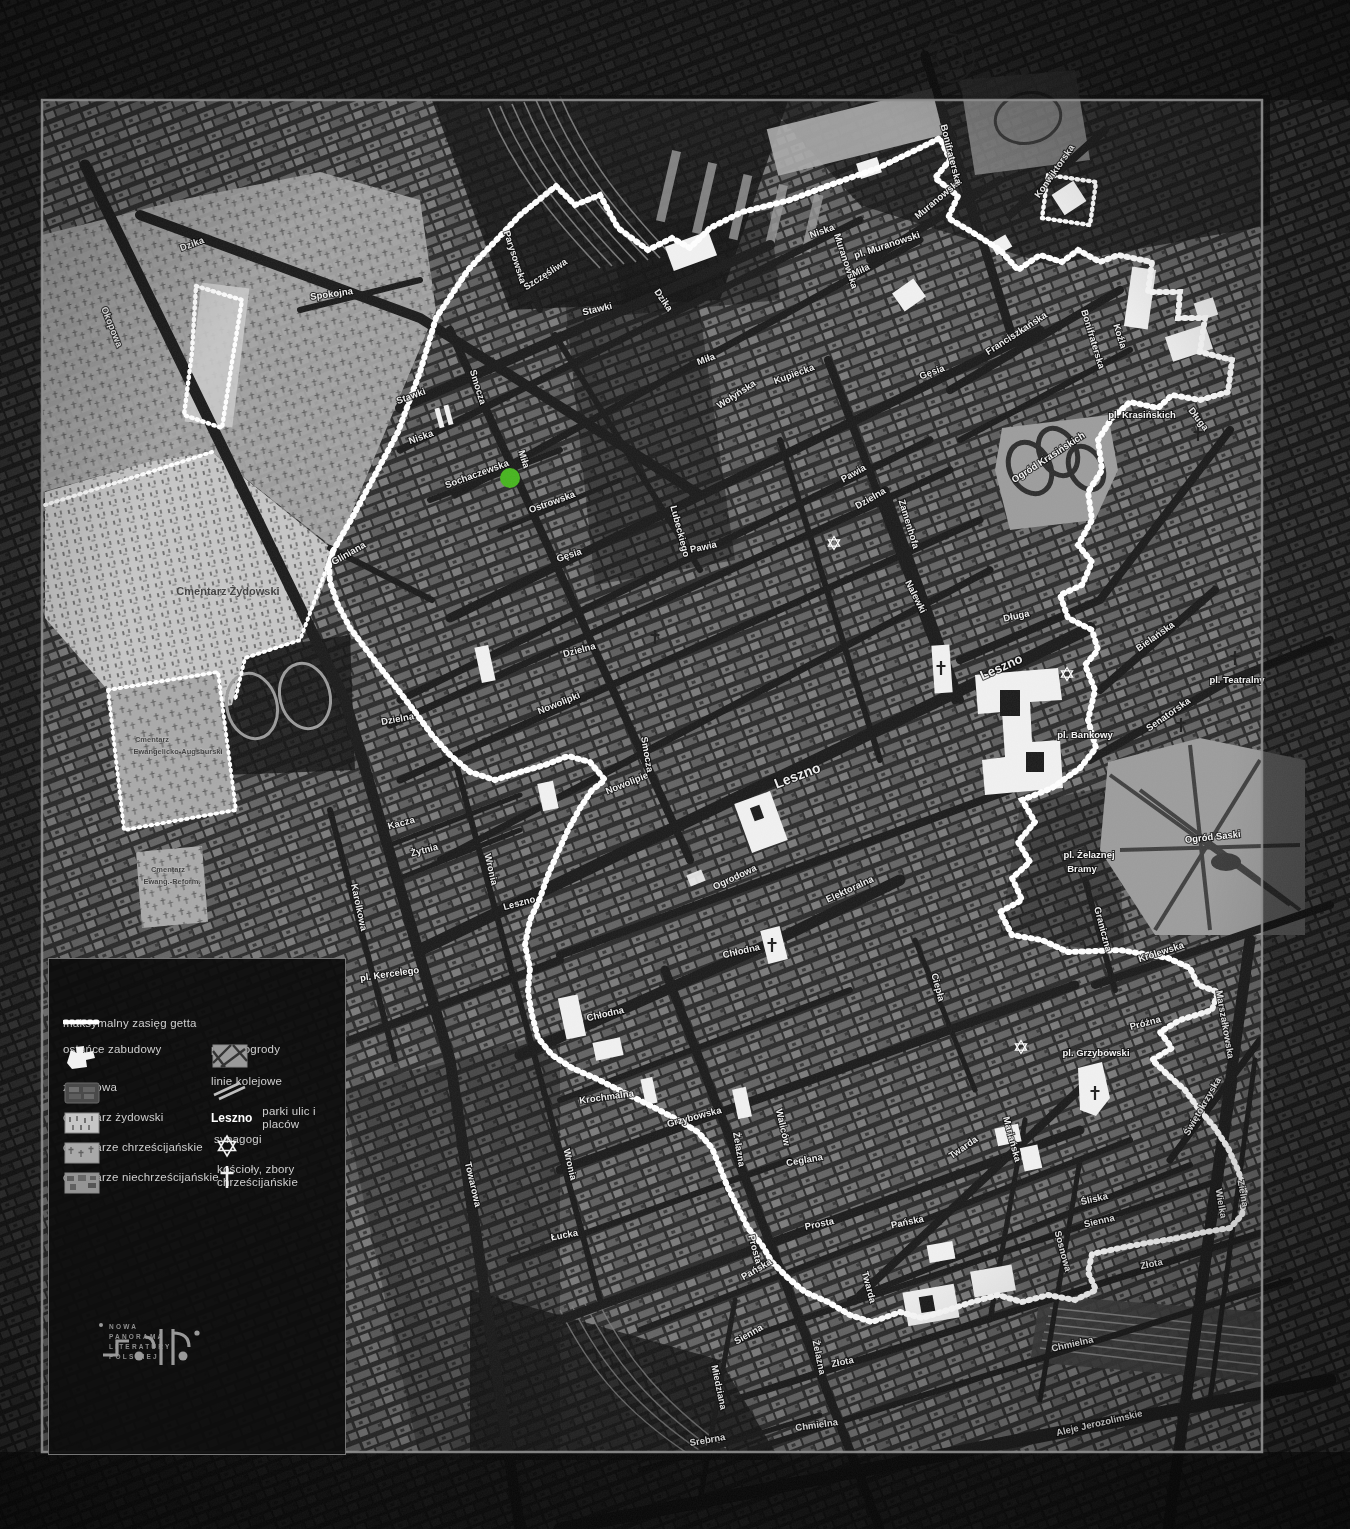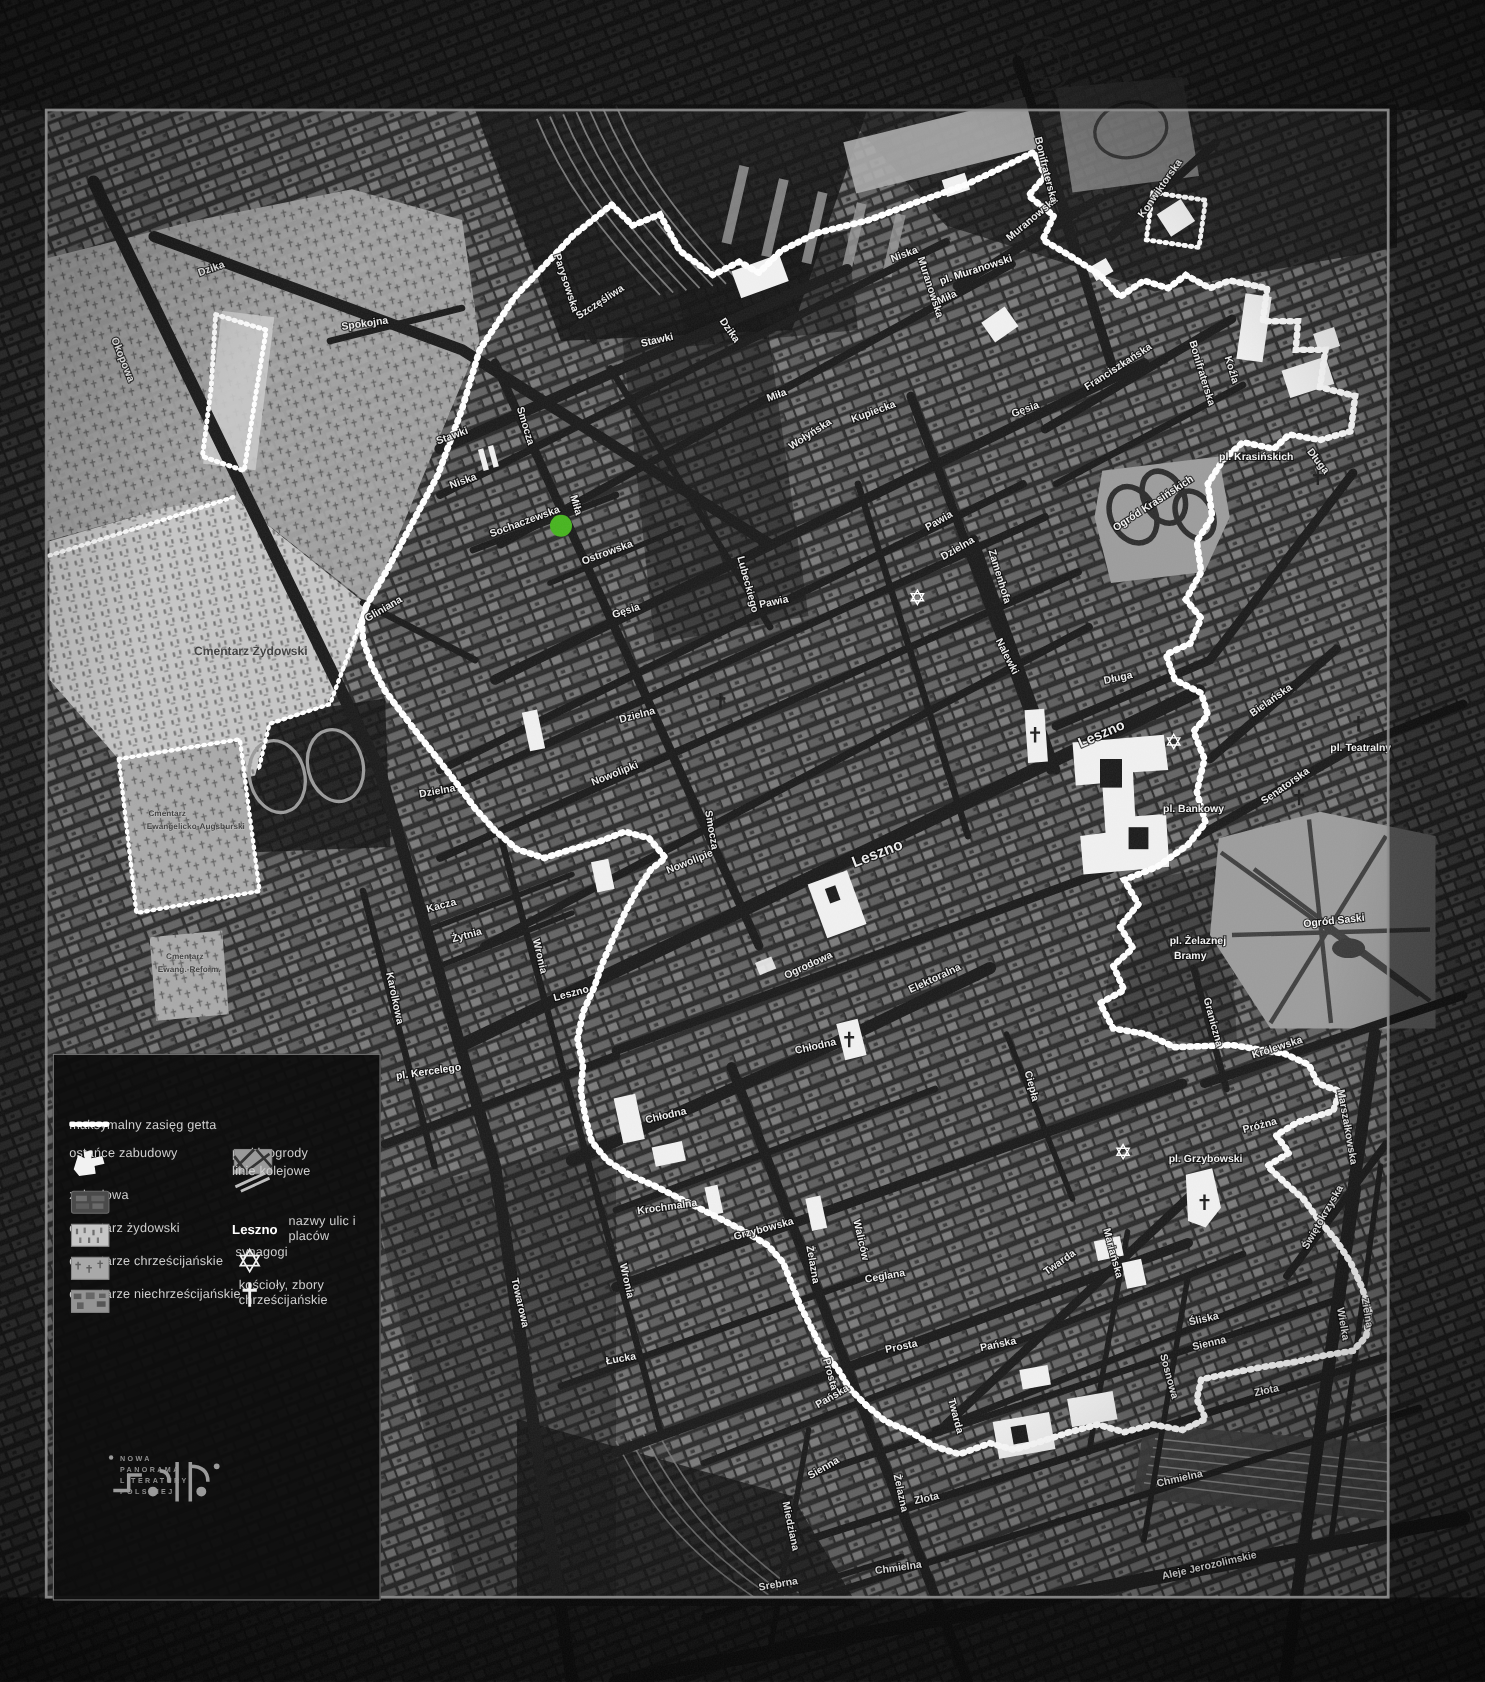--- a/index.html
+++ b/index.html
@@ -475,29 +475,29 @@
     <div class="lg-label">cmentarze niechrześcijańskie</div>
   </div>
 
   <div class="lg-row" style="left:162px;top:84px;">
     <svg class="lg-swatch" width="38" height="26">
       <rect x="2" y="2" width="34" height="22" fill="#9a9a9a" stroke="#8a8a8a"></rect>
       <path d="M2,20 L20,2 M10,24 L34,6 M2,8 L14,24 M22,2 L36,18" stroke="#333333" stroke-width="2.4"></path>
     </svg>
     <div class="lg-label">parki, ogrody</div>
   </div>
-  <div class="lg-row" style="left:162px;top:100px;">
+  <div class="lg-row" style="left:162px;top:116px;">
     <svg class="lg-swatch" width="38" height="26">
       <path d="M3,20 L29,8 M8,24 L34,12" stroke="#bdbdbd" stroke-width="2.6"></path>
     </svg>
     <div class="lg-label">linie kolejowe</div>
   </div>
   <div class="lg-row" style="left:162px;top:146px;">
     <div class="lg-sample">Leszno</div>
-    <div class="lg-label">nazwy ulic i placów</div>
+    <div class="lg-label">parki ulic i placów</div>
   </div>
   <div class="lg-row" style="left:165px;top:174px;">
     <svg class="lg-swatch" width="26" height="26">
       <path d="M13,3 L21.5,17.5 L4.5,17.5 Z M13,23 L21.5,8.5 L4.5,8.5 Z" fill="none" stroke="#f0f0f0" stroke-width="1.6"></path>
     </svg>
     <div class="lg-label">synagogi</div>
   </div>
   <div class="lg-row" style="left:168px;top:204px;">
     <svg class="lg-swatch" width="20" height="28">
       <path d="M10,3 V25 M3.5,10 H16.5" stroke="#f0f0f0" stroke-width="2.6"></path>

